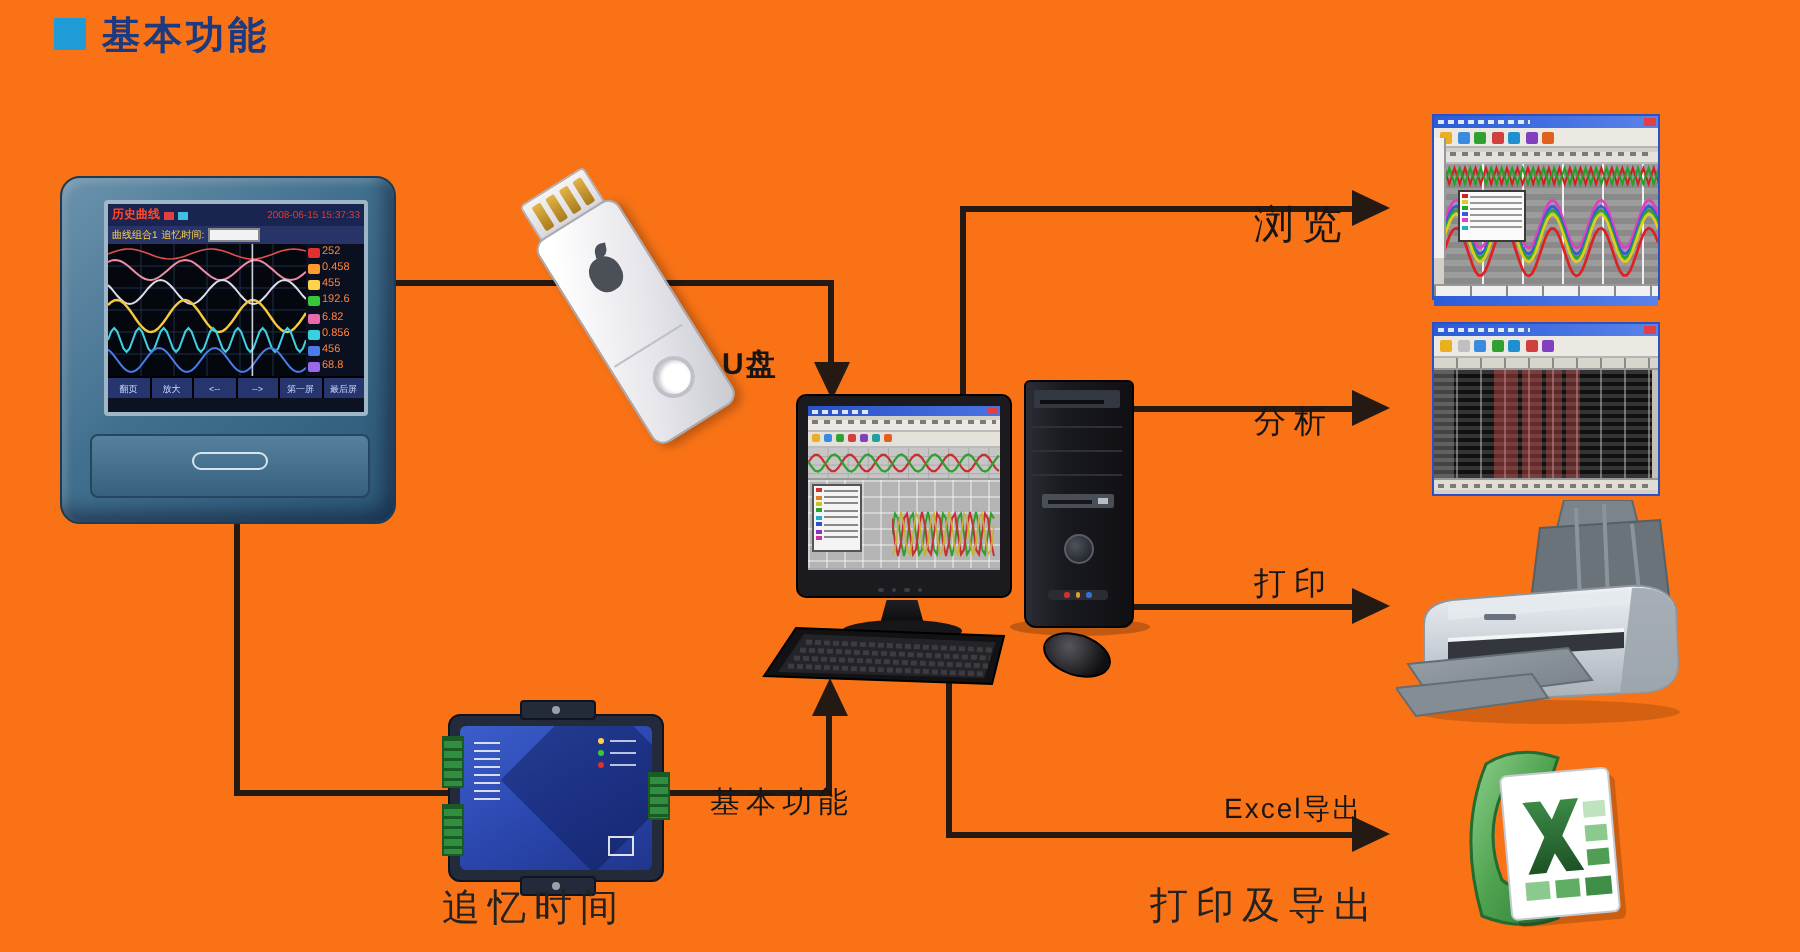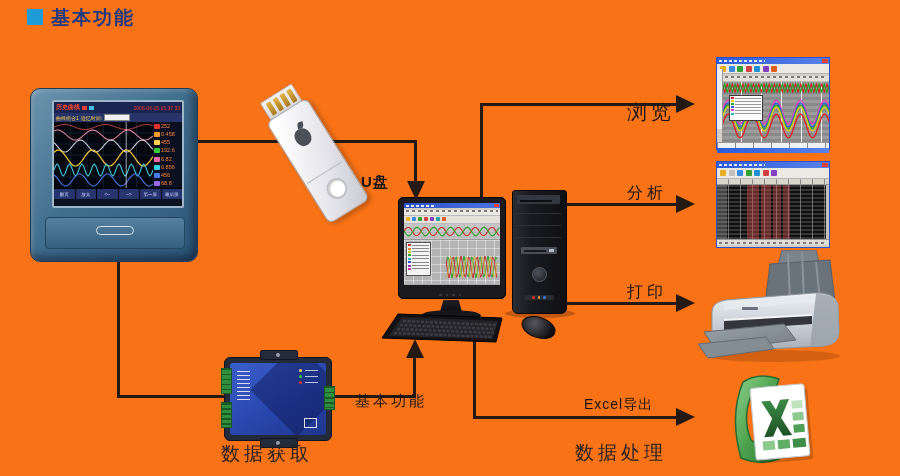--- a/index.html
+++ b/index.html
@@ -17,23 +17,23 @@
   .ah{position:absolute;width:0;height:0;}
   .ah-right{border-top:9px solid transparent;border-bottom:9px solid transparent;border-left:19px solid #241a13;}
   .ah-down{border-left:9px solid transparent;border-right:9px solid transparent;border-top:19px solid #241a13;}
   .ah-up{border-left:9px solid transparent;border-right:9px solid transparent;border-bottom:19px solid #241a13;}
 
   
   .lbl{position:absolute;color:#161616;}
   .lbl-usb{left:361px;top:173px;font-size:15px;font-weight:bold;letter-spacing:1px;}
   .lbl-serial{left:355px;top:392px;font-size:15px;letter-spacing:3px;}
   .lbl-browse{left:627px;top:83px;font-size:20px;letter-spacing:4px;margin-top:16px;}
-  .lbl-analyze{left:627px;top:183px;font-size:16px;letter-spacing:4px;}
+  .lbl-analyze{left:627px;top:201px;font-size:16px;letter-spacing:4px;}
   .lbl-print{left:627px;top:282px;font-size:16px;letter-spacing:4px;}
-  .lbl-excel{left:584px;top:396px;font-size:14px;letter-spacing:1px;}
+  .lbl-excel{left:612px;top:396px;font-size:14px;letter-spacing:1px;}
   .lbl-acq{left:221px;top:441px;font-size:19px;letter-spacing:4px;color:#222;}
   .lbl-proc{left:575px;top:440px;font-size:19px;letter-spacing:4px;color:#222;}
 
   
   .recorder{left:30px;top:88px;width:166px;height:172px;border-radius:10px;border:1px solid #1c3b55;
     background:linear-gradient(135deg,#6b93ad 0%,#41708f 45%,#2c5878 100%);
     box-shadow:inset -4px -5px 10px rgba(0,0,25,.45), inset 2px 2px 4px rgba(255,255,255,.25);}
   .rec-screen{left:21px;top:11px;width:128px;height:104px;background:#0c1222;border:2px solid #9fb6c6;border-radius:2px;overflow:hidden;}
   .rec-top{display:flex;align-items:center;height:11px;background:#1a2450;padding:0 2px;gap:2px;}
   .rec-title{color:#ff4a2e;font-size:6px;font-weight:bold;white-space:nowrap;}
@@ -583,16 +583,16 @@
       <rect x="64" y="66" width="13" height="9" fill="#3f8e48"></rect>
     </g>
   </svg>
 
   <div class="lbl lbl-usb">U盘</div>
   <div class="lbl lbl-serial">基本功能</div>
   <div class="lbl lbl-browse">浏览</div>
   <div class="lbl lbl-analyze">分析</div>
   <div class="lbl lbl-print">打印</div>
   <div class="lbl lbl-excel">Excel导出</div>
-  <div class="lbl lbl-acq">数据获取</div>
-  <div class="lbl lbl-proc">数据处理</div>
+  <div class="lbl lbl-acq">追忆时间</div>
+  <div class="lbl lbl-proc">打印及导出</div>
 
 </div>
 
 </body></html>

